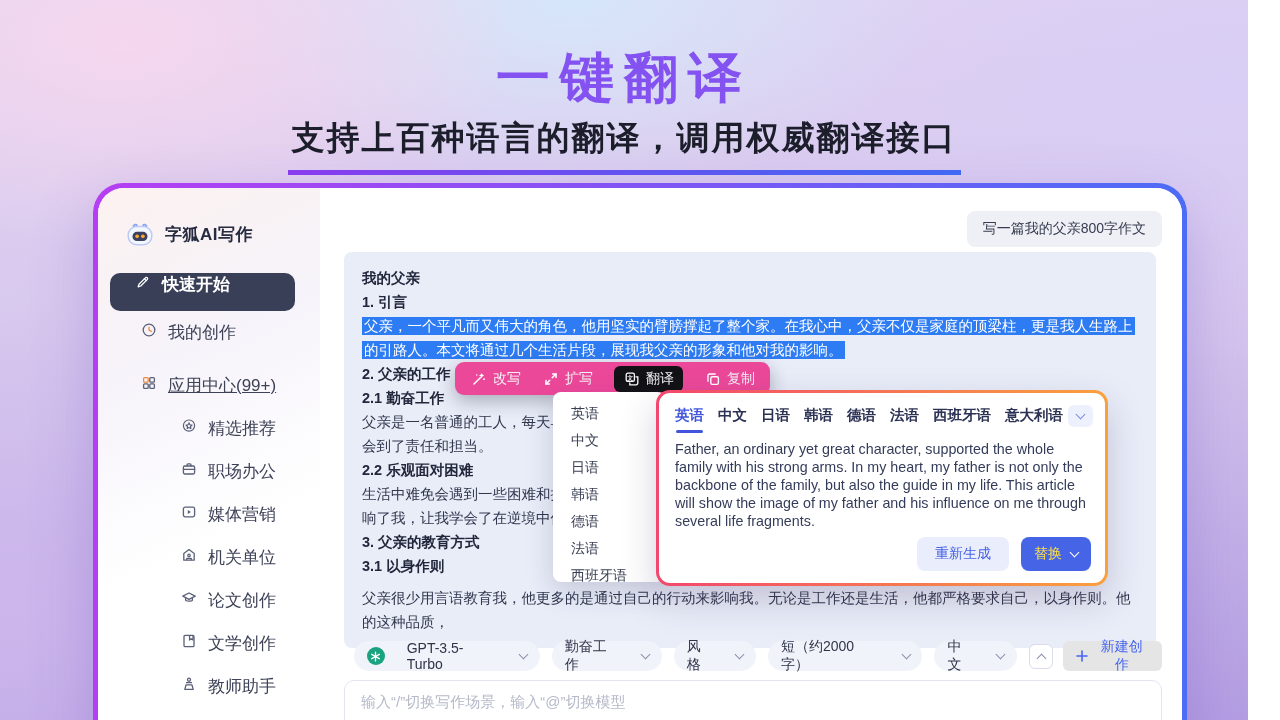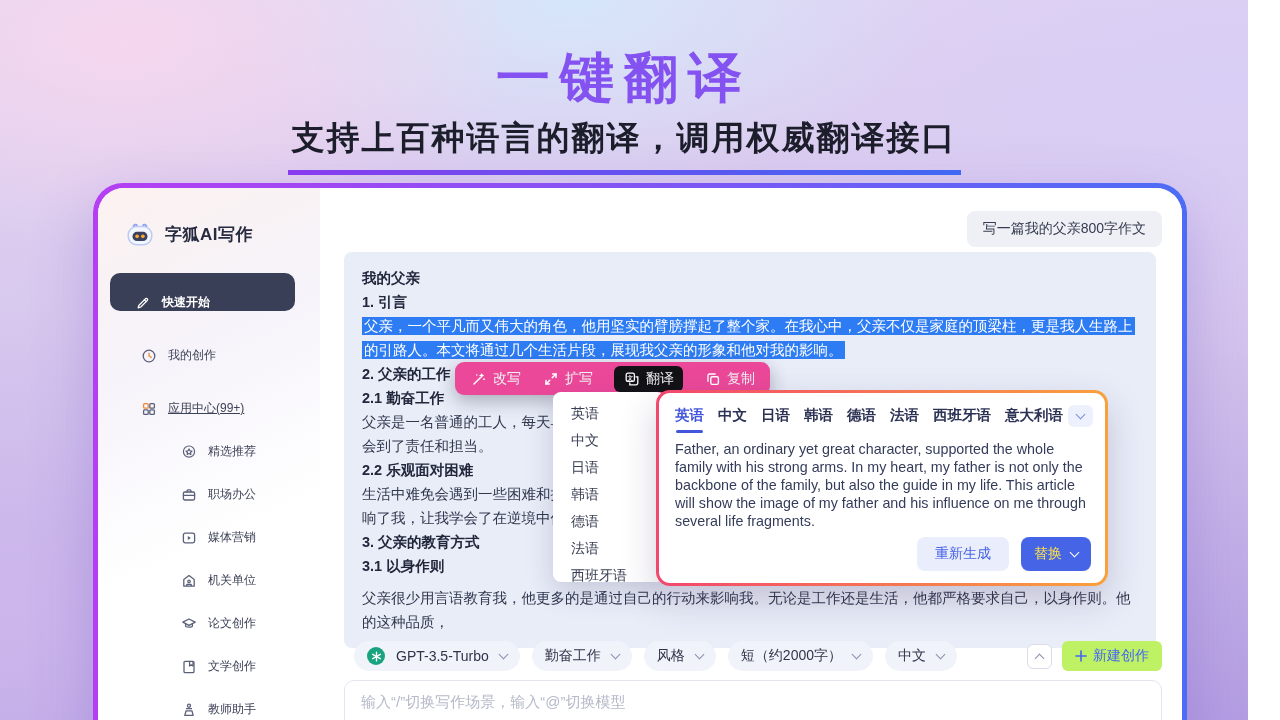--- a/index.html
+++ b/index.html
@@ -28,22 +28,22 @@
     background:linear-gradient(90deg,#b53ef3,#4d6cf6);
     box-shadow:0 24px 60px rgba(110,80,190,.30); }
   .app-inner{ width:100%; height:100%; border-radius:26px 26px 0 0; background:#fff;
     overflow:hidden; display:flex; }
   
   .sidebar{ width:222px; flex:0 0 222px; height:100%;
     background:linear-gradient(155deg,#fcf2f0 0%,#f6f3fa 30%,#ffffff 62%); }
   .brand{ display:flex; align-items:center; gap:10px; margin:30px 0 0 27px; height:32px; }
   .brand-name{ font-size:17px; font-weight:800; color:#262b40; letter-spacing:.5px; }
   .menu{ margin-top:23px; }
-  .mi{ display:flex; align-items:flex-end; gap:11px; height:43px; padding-left:42px;
-    font-size:12px; color:#3d4257; cursor:pointer; }
+  .mi{ display:flex; align-items:flex-start; gap:11px; height:43px; padding-left:42px;
+    font-size:17px; color:#3d4257; cursor:pointer; }
   .mi.sub{ padding-left:82px; }
   .mi.active{ height:38px; margin:0 25px 10px 12px; padding-left:24px; border-radius:10px;
     background:#3a3f58; color:#fff; font-weight:700; }
   .mi.gap{ margin-top:10px;text-decoration:underline; }
   .ic{ display:inline-flex; width:17px; height:17px; align-items:center; justify-content:center; }
   
   .main{ position:relative; flex:1; background:#fff; }
   .prompt-bubble{ position:absolute; top:23px; right:20px; background:#eef0f5; color:#363b50;
     font-size:14px; padding:9px 16px; border-radius:8px; }
   .doc{ position:absolute; left:24px; top:64px; width:812px; background:#e9edf8;
@@ -81,32 +81,32 @@
   .ptext{ margin-top:7px; font-size:14.3px; line-height:18px; color:#343c5a; }
   .pbtns{ position:absolute; right:14px; bottom:12px; display:flex; gap:12px; }
   .btn-regen{ background:#e9edfc; color:#4763e4; border:none; border-radius:8px;
     padding:8px 18px; font-size:14px; font-family:inherit; cursor:pointer; }
   .btn-replace{ background:#4664e6; color:#fde047; border:none; border-radius:8px;
     padding:8px 13px; font-size:14px; font-family:inherit; display:flex; align-items:center;
     gap:9px; cursor:pointer; }
   
   .composer{ position:absolute; left:34px; top:453px; right:20px; display:flex;
     align-items:center; gap:12px; z-index:2; }
-  .pill{ display:inline-flex; align-items:center; gap:11px; height:30px; padding:0 13px;
+  .pill{ display:inline-flex; align-items:center; gap:22px; height:30px; padding:0 13px;
     background:#f1f3fa; border-radius:16px; font-size:14px; color:#2f3449; cursor:pointer; }
   .chev{ display:inline-block; width:7px; height:7px; border-right:1.6px solid #8a90a8;
     border-bottom:1.6px solid #8a90a8; transform:rotate(45deg); margin-top:-4px; }
   .chev.up{ transform:rotate(-135deg); margin-top:4px; }
   .chev.white{ border-color:#fff; }
   .chev.blue{ border-color:#7c8ce0; }
   .comp-right{ margin-left:auto; display:flex; align-items:center; gap:10px; }
   .collapse-btn{ width:25px; height:25px; background:#fff; border:1px solid #d9dcea;
     border-radius:6px; display:flex; align-items:center; justify-content:center; cursor:pointer; }
   .new-btn{ display:flex; align-items:center; gap:6px; height:30px; padding:0 13px;
-    background:#bef264; border:none; border-radius:6px; color:#4466f2; font-size:14px;
+    background:#e5e5e5; border:none; border-radius:6px; color:#4466f2; font-size:14px;
     font-family:inherit; cursor:pointer; }
   .openai{ width:18px; height:18px; border-radius:50%; background:#19a37f; display:inline-flex;
     align-items:center; justify-content:center; }
   .input-box{ position:absolute; left:24px; top:492px; right:20px; height:70px; }
   .input-box input{ width:100%; height:100%; border:1.5px solid #e3e6f2; border-radius:10px;
     background:#fff; padding:0 16px 28px; font-size:15px; font-family:inherit; color:#3a3f55; }
   .input-box input::placeholder{ color:#b6bac9; }
   svg{ display:block; }
 </style>
 </head>

